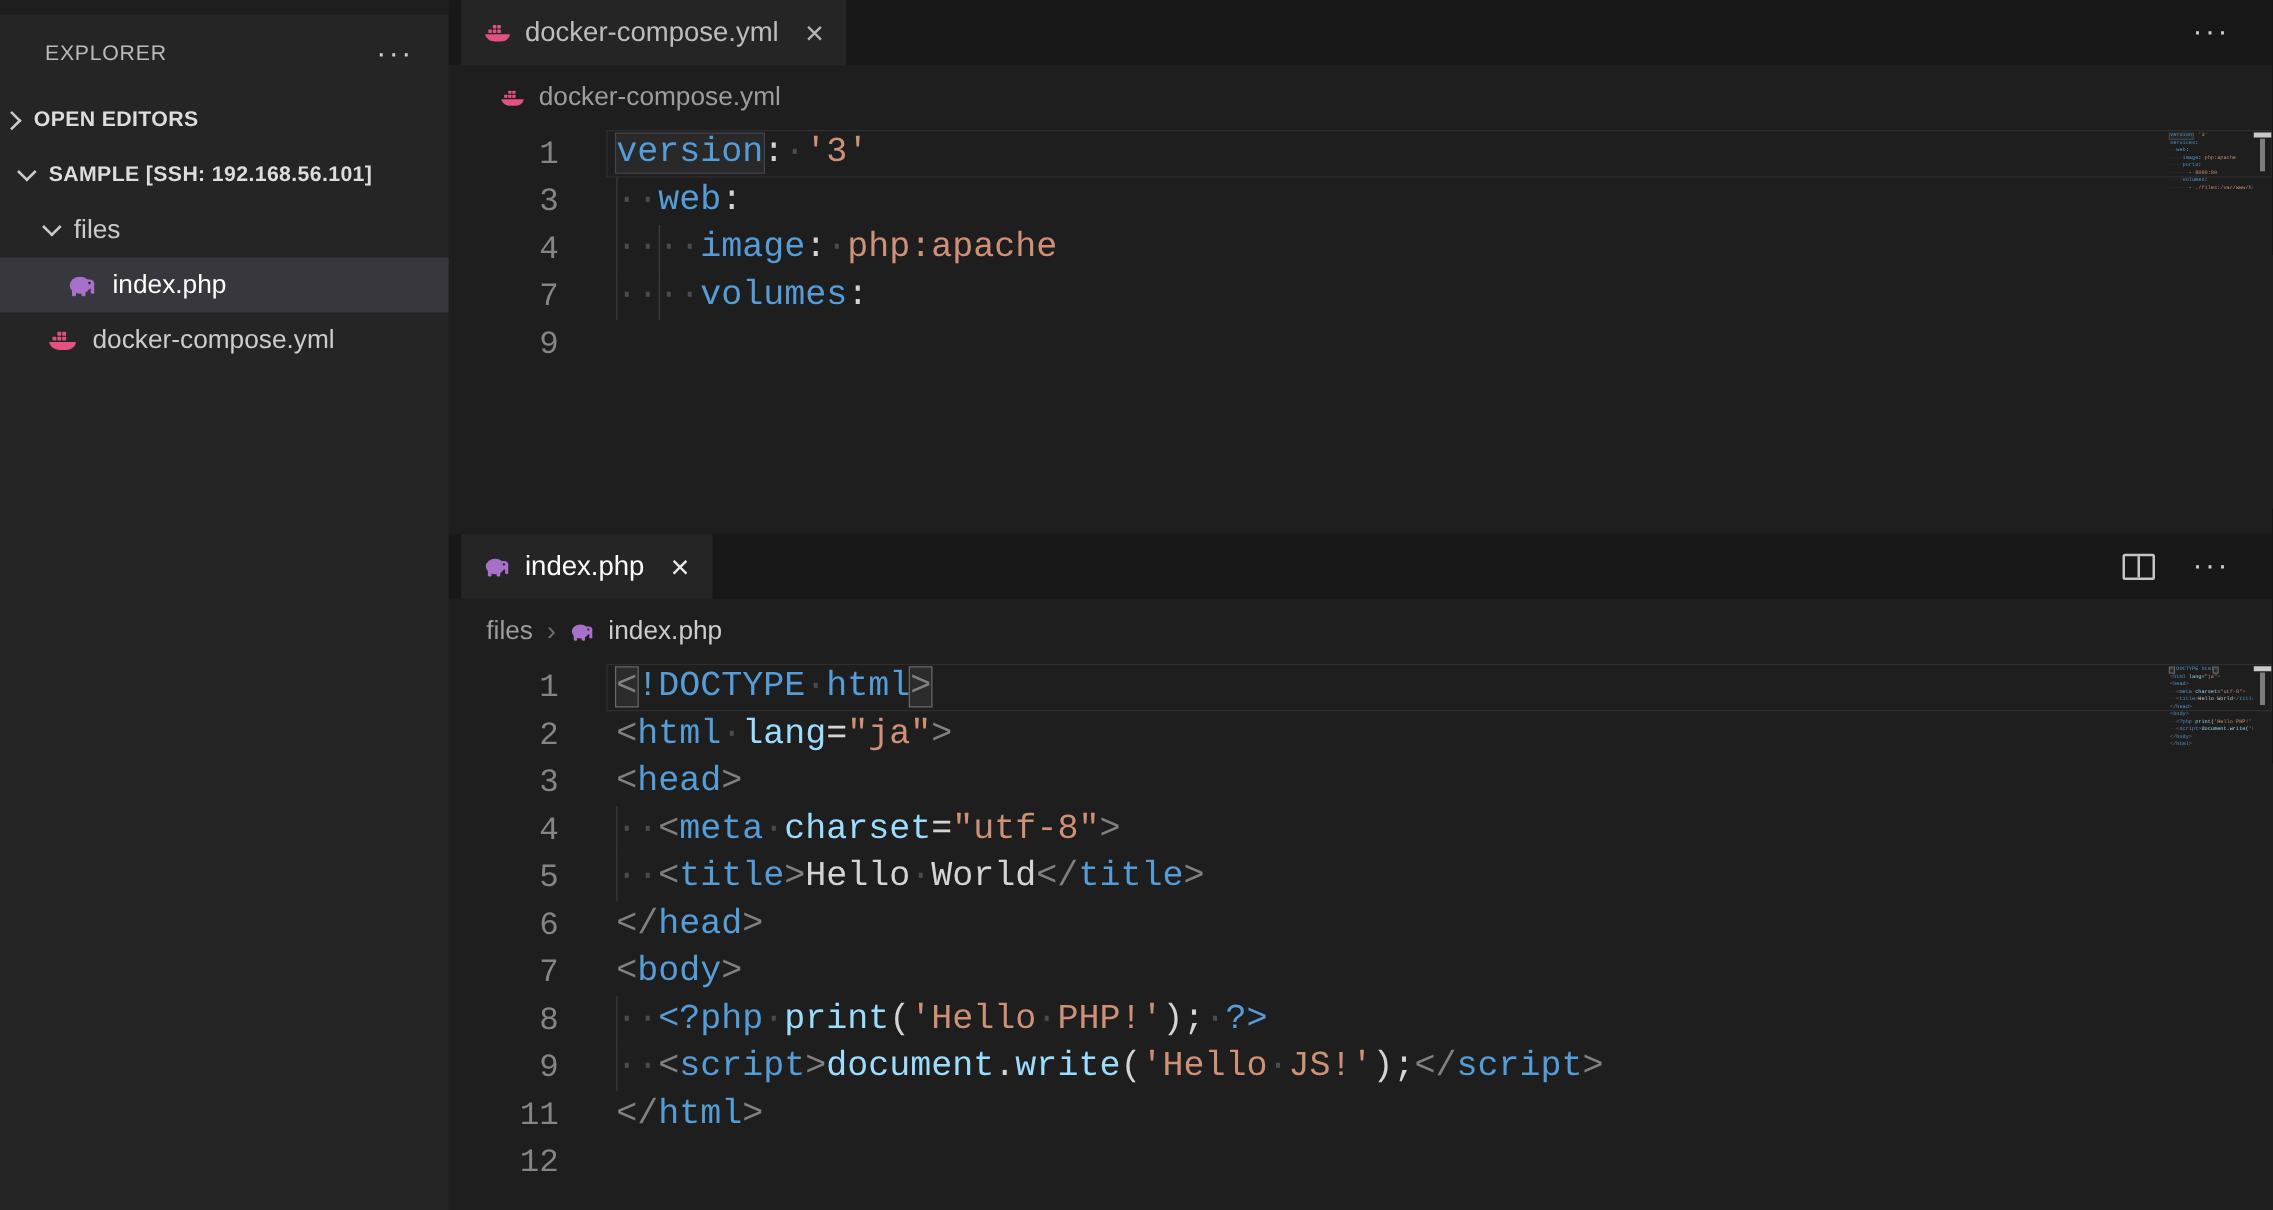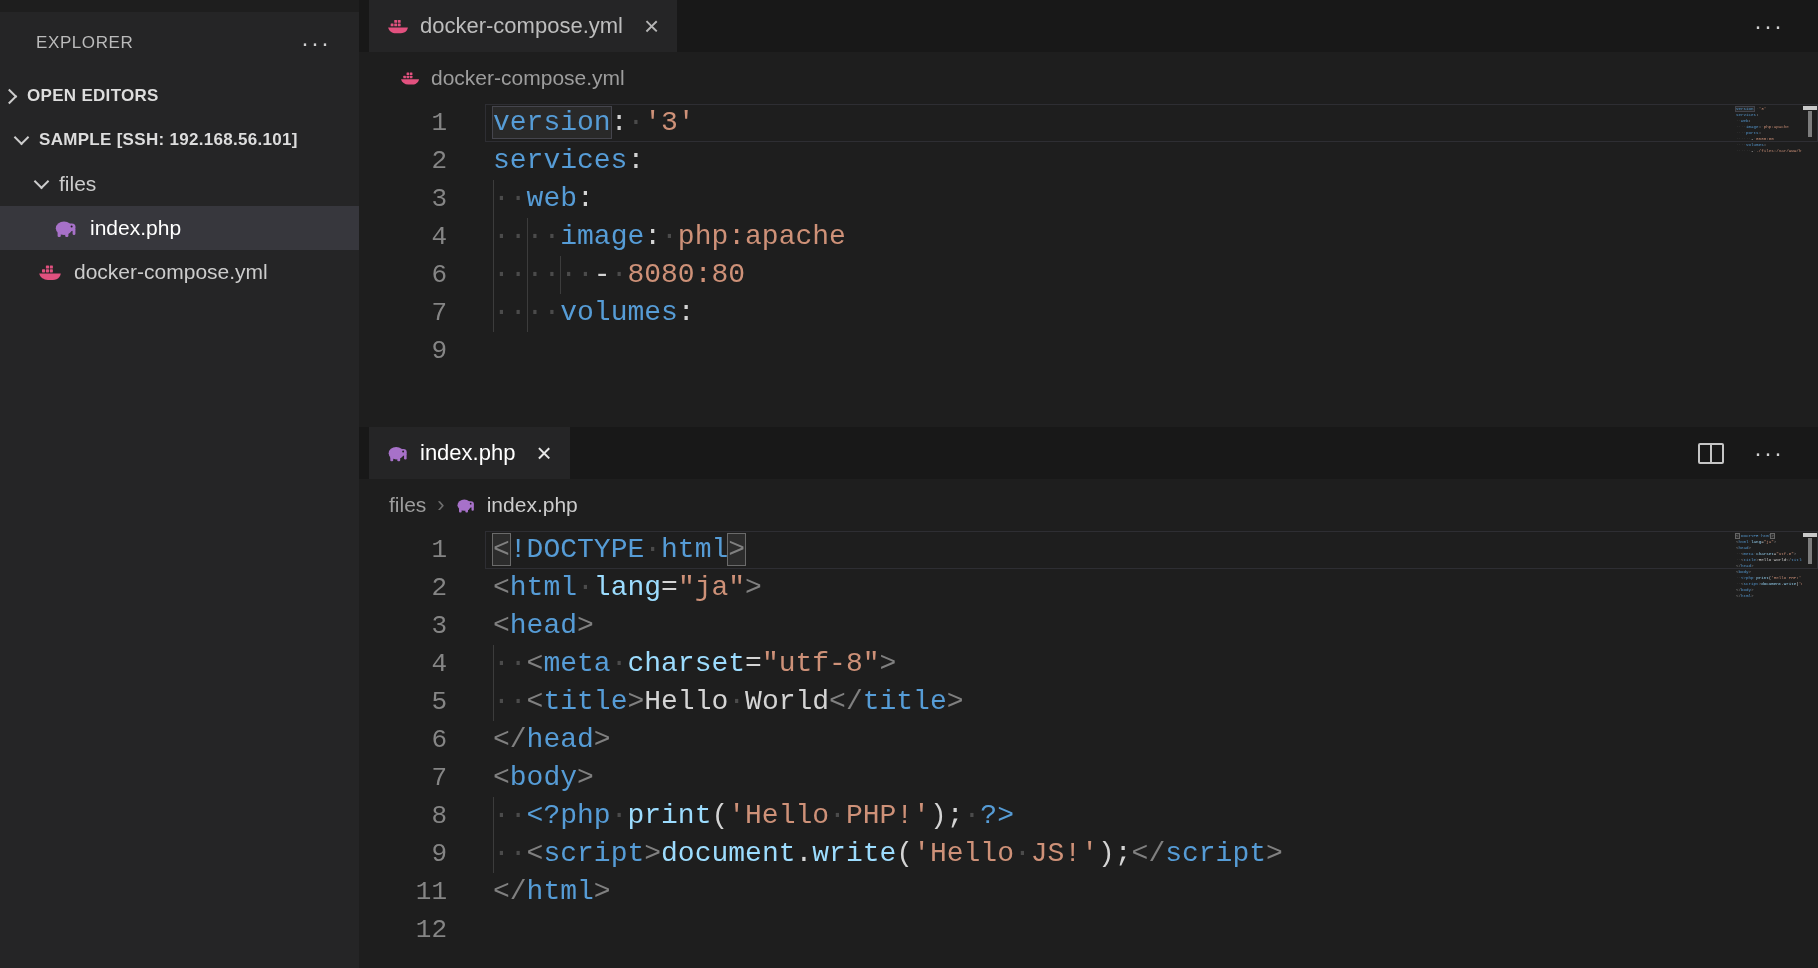--- a/index.html
+++ b/index.html
@@ -160,24 +160,22 @@
           <rect x="11.8" y="9.3" width="3.1" height="3.1" rx="0.6"></rect>
           <rect x="7.9" y="5.4" width="3.1" height="3.1" rx="0.6"></rect>
           <rect x="11.8" y="5.4" width="3.1" height="3.1" rx="0.6"></rect>
           <path d="M1.2 13.6h21.6c-.3 2.4-1.7 4.6-4.2 5.6-1.1.5-2.4.7-3.7.7h-5c-4.3 0-7.7-2.3-8.7-6.3z"></path>
         </svg>
         <span class="crumb">docker-compose.yml</span>
       </div>
       <div class="code-area">
         <div class="code-lines">
             <div class="cl cur"><span class="ln">1</span><span class="cd"><span class="tk thl">version</span><span class="tp">:</span><span class="tw">·</span><span class="ts">'3'</span></span></div>
-            <div class="cl"><span class="ln">2</span><span class="cd"><span class="tk">services</span><span class="tp">:</span></span></div>
             <div class="cl"><span class="ln">3</span><span class="cd"><i class="guide" style="left: 0px;"></i><span class="tw">··</span><span class="tk">web</span><span class="tp">:</span></span></div>
             <div class="cl"><span class="ln">4</span><span class="cd"><i class="guide" style="left: 0px;"></i><i class="guide" style="left: 33.74px;"></i><span class="tw">····</span><span class="tk">image</span><span class="tp">:</span><span class="tw">·</span><span class="ts">php:apache</span></span></div>
-            <div class="cl"><span class="ln">6</span><span class="cd"><i class="guide" style="left: 0px;"></i><i class="guide" style="left: 33.74px;"></i><i class="guide" style="left: 67.48px;"></i><span class="tw">······</span><span class="tp">-</span><span class="tw">·</span><span class="ts">8080:80</span></span></div>
             <div class="cl"><span class="ln">7</span><span class="cd"><i class="guide" style="left: 0px;"></i><i class="guide" style="left: 33.74px;"></i><span class="tw">····</span><span class="tk">volumes</span><span class="tp">:</span></span></div>
             <div class="cl"><span class="ln">9</span><span class="cd"></span></div>
           </div>
         <div class="minimap">
             <div class="cl"><span class="cd"><span class="tk thl">version</span><span class="tp">:</span><span class="tw">·</span><span class="ts">'3'</span></span></div>
             <div class="cl"><span class="cd"><span class="tk">services</span><span class="tp">:</span></span></div>
             <div class="cl"><span class="cd"><span class="tw">··</span><span class="tk">web</span><span class="tp">:</span></span></div>
             <div class="cl"><span class="cd"><span class="tw">····</span><span class="tk">image</span><span class="tp">:</span><span class="tw">·</span><span class="ts">php:apache</span></span></div>
             <div class="cl"><span class="cd"><span class="tw">····</span><span class="tk">ports</span><span class="tp">:</span></span></div>
             <div class="cl"><span class="cd"><span class="tw">······</span><span class="tp">-</span><span class="tw">·</span><span class="ts">8080:80</span></span></div>

